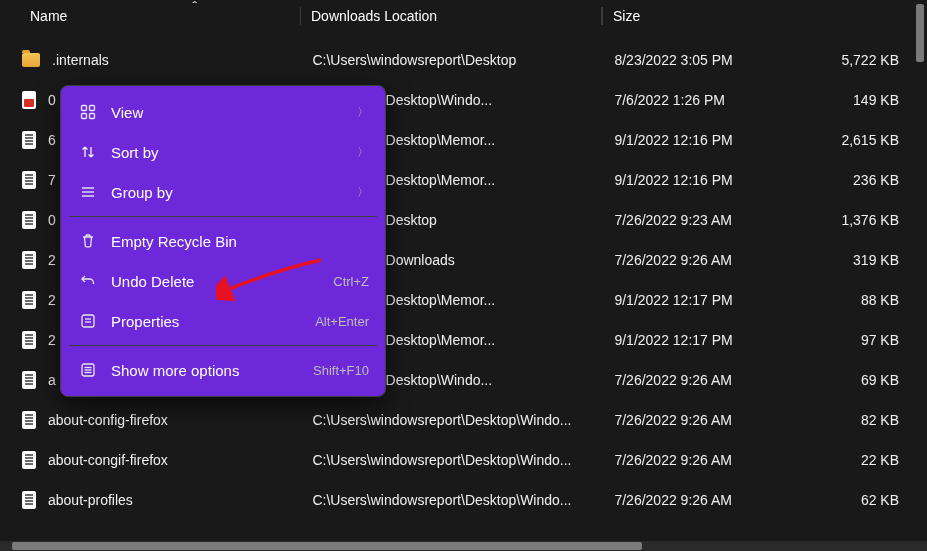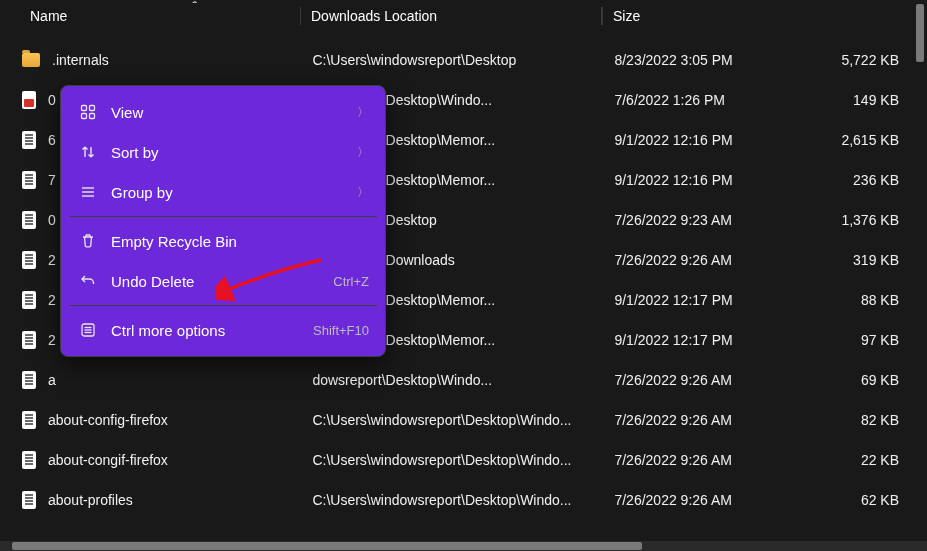--- a/index.html
+++ b/index.html
@@ -324,31 +324,42 @@
   <div class="menu-item">
     <span class="menu-icon">
       <svg width="16" height="16" viewBox="0 0 16 16" fill="none" stroke="#e8e8e8" stroke-width="1.4">
           <path d="M5 3L2 6l3 3"></path>
           <path d="M2.5 6h7a4 4 0 014 4v1"></path>
         </svg>
     </span>
     <span class="menu-label">Undo Delete</span>
     <span class="menu-shortcut">Ctrl+Z</span>
   </div>
+  <div class="menu-item">
+    <span class="menu-icon">
+      <svg width="16" height="16" viewBox="0 0 16 16" fill="none" stroke="#e8e8e8" stroke-width="1.3">
+          <rect x="2" y="2" width="12" height="12" rx="2"></rect>
+          <line x1="5" y1="6" x2="11" y2="6"></line>
+          <line x1="5" y1="9" x2="11" y2="9"></line>
+        </svg>
+    </span>
+    <span class="menu-label">Properties</span>
+    <span class="menu-shortcut">Alt+Enter</span>
+  </div>
   <div class="menu-sep"></div>
   <div class="menu-item">
     <span class="menu-icon">
       <svg width="16" height="16" viewBox="0 0 16 16" fill="none" stroke="#e8e8e8" stroke-width="1.3">
           <rect x="2" y="2" width="12" height="12" rx="2"></rect>
           <line x1="4.5" y1="5.5" x2="11.5" y2="5.5"></line>
           <line x1="4.5" y1="8" x2="11.5" y2="8"></line>
           <line x1="4.5" y1="10.5" x2="11.5" y2="10.5"></line>
         </svg>
     </span>
-    <span class="menu-label">Ctrl more options</span>
+    <span class="menu-label">Show more options</span>
     <span class="menu-shortcut">Shift+F10</span>
   </div>
 </div>
 
 <svg class="arrow" width="110" height="50" viewBox="0 0 110 50">
   <defs>
       <marker id="ah" markerWidth="8" markerHeight="8" refX="2" refY="4" orient="auto">
         <path d="M0 0L8 4L0 8Z" fill="#e81123"></path>
       </marker>
     </defs>

